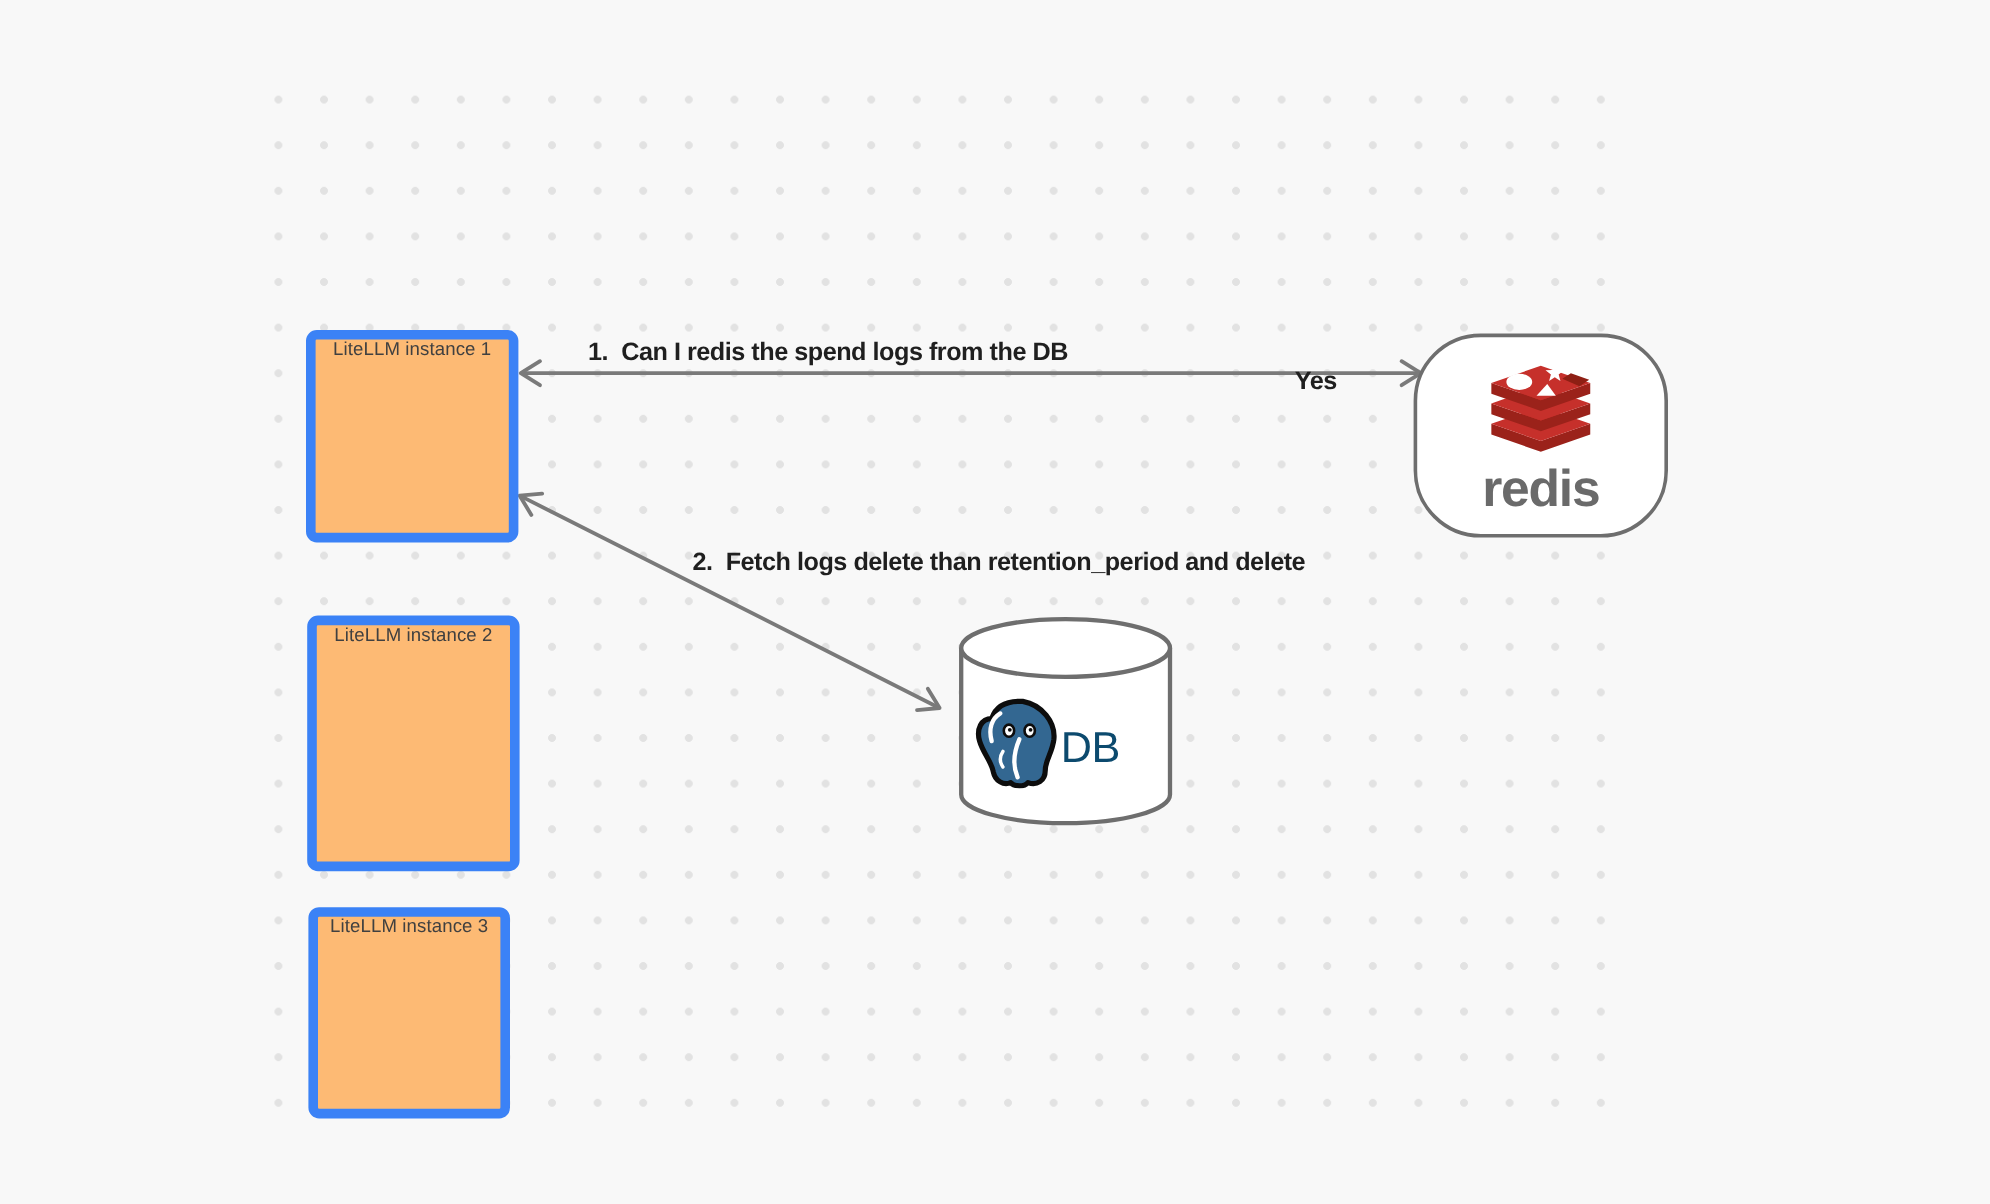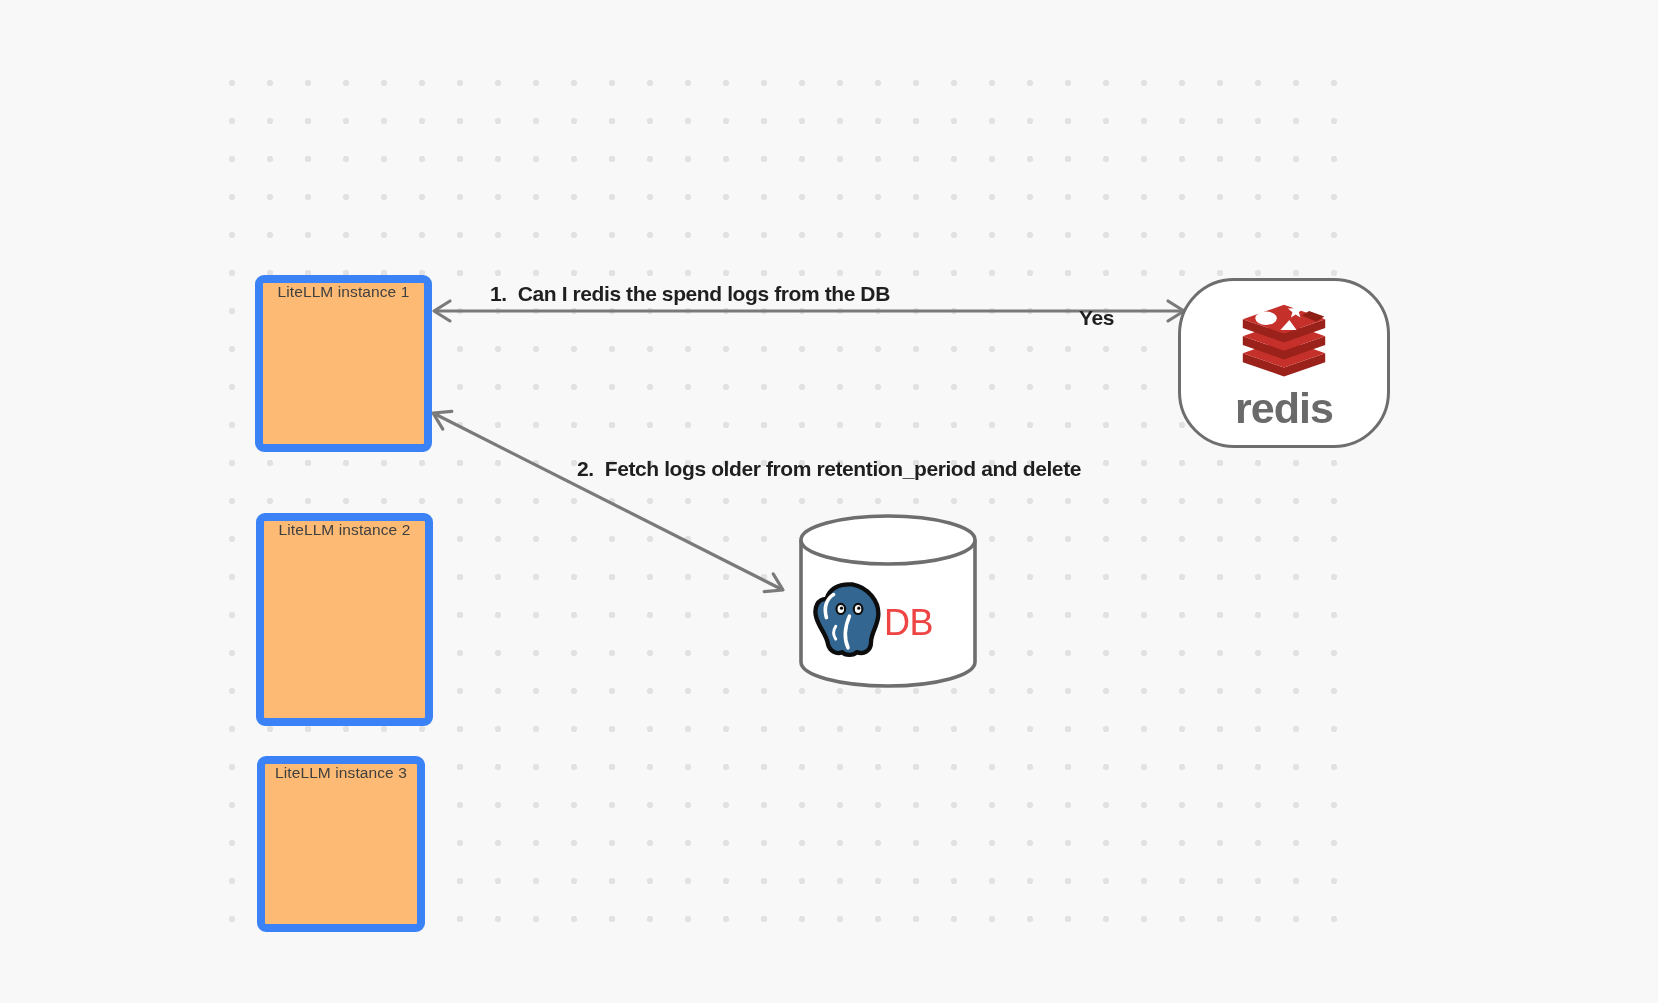--- a/index.html
+++ b/index.html
@@ -93,21 +93,21 @@
   .pg-logo {
     position: absolute;
     left: 812px; top: 581px;
     width: 72px; height: 76px;
   }
   .db-label {
     position: absolute;
     left: 884px; top: 602px;
     font-size: 36px;
     font-weight: 500;
-    color: #ef4444;
+    color: #0c4a6e;
     letter-spacing: -0.5px;
   }
 </style>
 </head>
 <body>
 
 <div class="stage">
 
   <div class="dot-grid"></div>
 
@@ -136,21 +136,21 @@
 
   <div class="edge-label" id="edge1-label">
     <span>1.</span>
     <span>Can I redis the spend logs from the DB</span>
   </div>
   <div class="edge-label" id="edge1-response">
     <span>Yes</span>
   </div>
   <div class="edge-label" id="edge2-label">
     <span>2.</span>
-    <span>Fetch logs older from retention_period and delete</span>
+    <span>Fetch logs delete than retention_period and delete</span>
   </div>
 
   <div class="redis-node">
     <svg width="92" height="86" viewBox="0 0 100 96">
 
       <g>
         <path d="M4,56 L50,72 L96,56 L96,66 L50,82 L4,66 Z" fill="#9b221a"></path>
         <path d="M50,40 L96,56 L50,72 L4,56 Z" fill="#c6302b"></path>
       </g>
 

